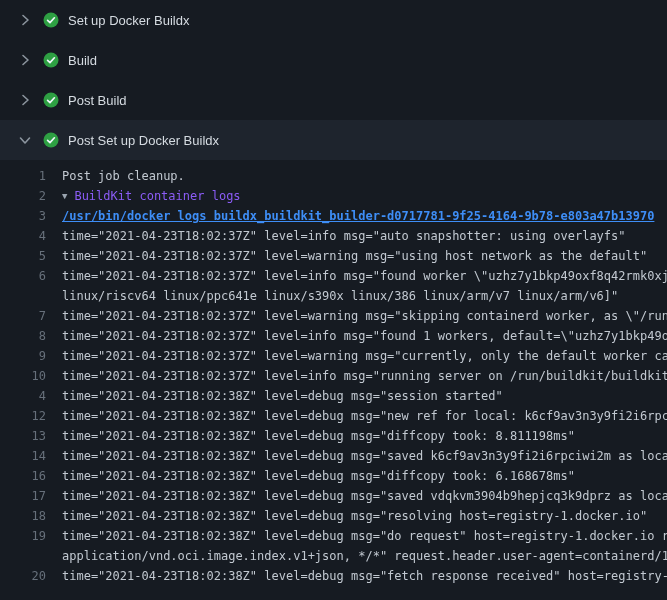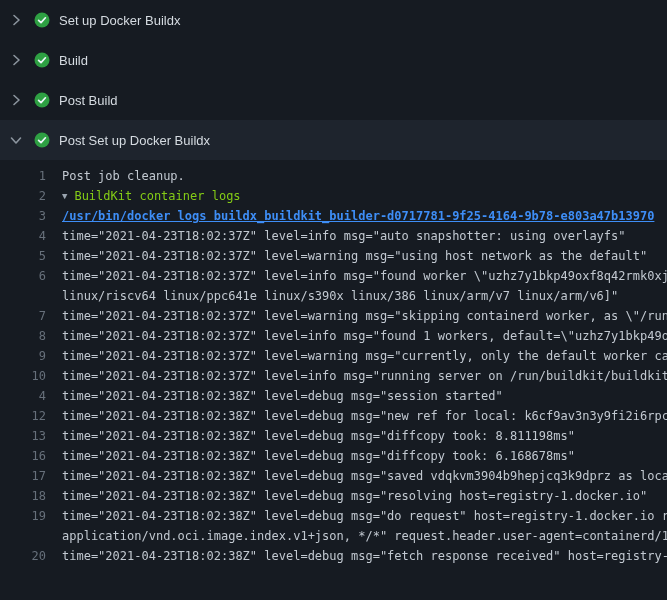--- a/index.html
+++ b/index.html
@@ -15,21 +15,21 @@
   *{box-sizing:border-box;}
   html,body{margin:0;padding:0;}
   body{
     width:667px;height:600px;overflow:hidden;
     background:var(--bg);
     font-family:"Liberation Sans",sans-serif;
   }
 
   .section-header{
     display:flex;align-items:center;
-    height:40px;padding:0 8px;gap:10px;
+    height:40px;padding:0 17px;gap:10px;
     font-size:13px;font-weight:400;color:var(--header-text);
     cursor:pointer;user-select:none;
   }
   .section-header.expanded{background:var(--expanded-bg);text-align:center;}
   .chev{flex:none;display:block;}
   .section-header.expanded .chev{transform:rotate(90deg);}
   .check{flex:none;display:block;}
   .section-label{margin-left:-1px;white-space:nowrap;}
 
   .log{
@@ -41,21 +41,21 @@
   .log-num{
     flex:none;width:46px;margin-right:16px;
     text-align:right;color:var(--line-number);cursor:pointer;
   }
   .tri{
     flex:none;font-size:9px;line-height:20px;margin-right:7px;
     color:#9aa4af;cursor:pointer;
   }
   .log-text{flex:1 1 auto;overflow:hidden;white-space:pre;}
   .log-text.command{color:var(--command);font-weight:bold;text-decoration:underline;}
-  .log-text.group{color:#84cc16;}
+  .log-text.group{color:#8b5cf6;}
 </style>
 </head>
 <body>
 
 <div id="viewer">
     <div class="section-header">
     <svg class="chev" width="16" height="16" viewBox="0 0 16 16" aria-hidden="true">
       <path d="M6 3.5 L11 8 L6 12.5" fill="none" stroke="#8b949e" stroke-width="1.6" stroke-linecap="round" stroke-linejoin="round"></path>
     </svg>
     <svg class="check" width="16" height="16" viewBox="0 0 16 16" aria-hidden="true">
@@ -159,20 +159,25 @@
     <span class="log-num">12</span>
     
     <span class="log-text">time="2021-04-23T18:02:38Z" level=debug msg="new ref for local: k6cf9av3n3y9fi2i6rpc</span>
   </div>
       <div class="log-row">
     <span class="log-num">13</span>
     
     <span class="log-text">time="2021-04-23T18:02:38Z" level=debug msg="diffcopy took: 8.811198ms"</span>
   </div>
       <div class="log-row">
+    <span class="log-num">14</span>
+    
+    <span class="log-text">time="2021-04-23T18:02:38Z" level=debug msg="saved k6cf9av3n3y9fi2i6rpciwi2m as loca</span>
+  </div>
+      <div class="log-row">
     <span class="log-num">16</span>
     
     <span class="log-text">time="2021-04-23T18:02:38Z" level=debug msg="diffcopy took: 6.168678ms"</span>
   </div>
       <div class="log-row">
     <span class="log-num">17</span>
     
     <span class="log-text">time="2021-04-23T18:02:38Z" level=debug msg="saved vdqkvm3904b9hepjcq3k9dprz as loca</span>
   </div>
       <div class="log-row">

